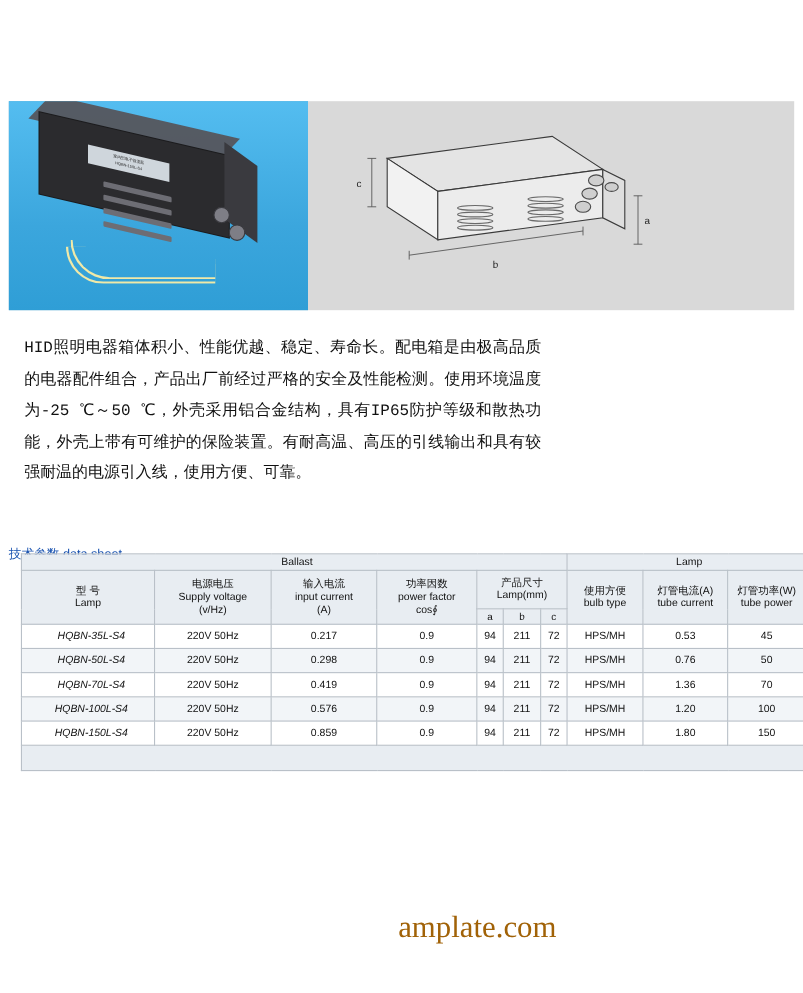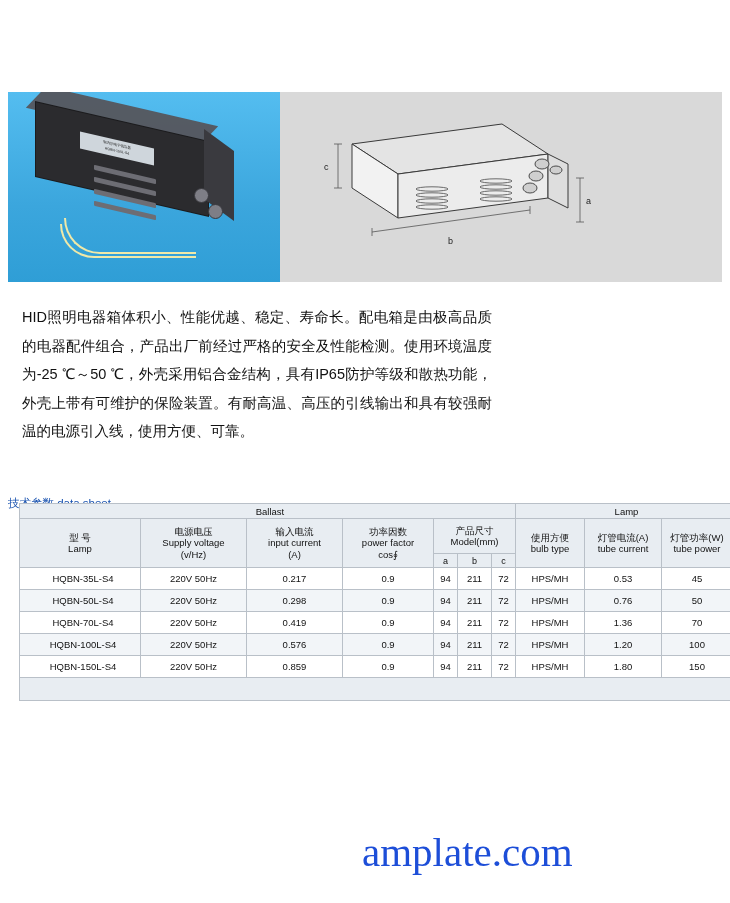--- a/index.html
+++ b/index.html
@@ -147,20 +147,21 @@
   
   .description {
     position: absolute;
     left: 22px;
     top: 303px;
     width: 470px;
     font-size: 14.5px;
     line-height: 28.5px;
     color: #111;
     text-align: justify;
+    font-family: Liberation Mono, monospace;
   }
 
   
   .sheet-heading {
     position: absolute;
     left: 8px;
     top: 480px;
     font-size: 11.5px;
     color: #1a53b0;
     margin-top: 16px;
@@ -210,35 +211,35 @@
     height: 21px;
     font-size: 9.5px;
   }
   .row.alt td {
     background: #f2f5f8;
     margin-left: 22px;
   }
   .row.white td {
     background: #ffffff;
   }
-  .model-cell { text-align: left; padding-left: 6px !important; }
+  .model-cell { text-align: left; padding-left: 6px !important; font-style: italic; }
   .footer-band td {
     height: 22px;
     background: #e8edf2;
     border: 1px solid #b9c0c8;
   }
 
   
   .watermark {
     position: absolute;
     left: 362px;
     top: 828px;
     font-family: "Liberation Serif", serif;
-    font-size: 41px;
-    color: #1d4ed8;
+    font-size: 28px;
+    color: #a16207;
     letter-spacing: 0px;
     white-space: nowrap;
   }
 </style>
 </head>
 <body>
 
 <div class="page">
 
 
@@ -340,21 +341,21 @@
             <div>input current</div>
             <div>(A)</div>
           </td>
           <td rowspan="2" style="width:90px">
             <div>功率因数</div>
             <div>power factor</div>
             <div>cos∮</div>
           </td>
           <td colspan="3" style="width:100px">
             <div>产品尺寸</div>
-            <div>Model(mm)</div>
+            <div>Lamp(mm)</div>
           </td>
           <td rowspan="2" style="width:68px">
             <div>使用方便</div>
             <div>bulb type</div>
           </td>
           <td rowspan="2" style="width:76px">
             <div>灯管电流(A)</div>
             <div>tube current</div>
           </td>
           <td rowspan="2" style="width:70px">

